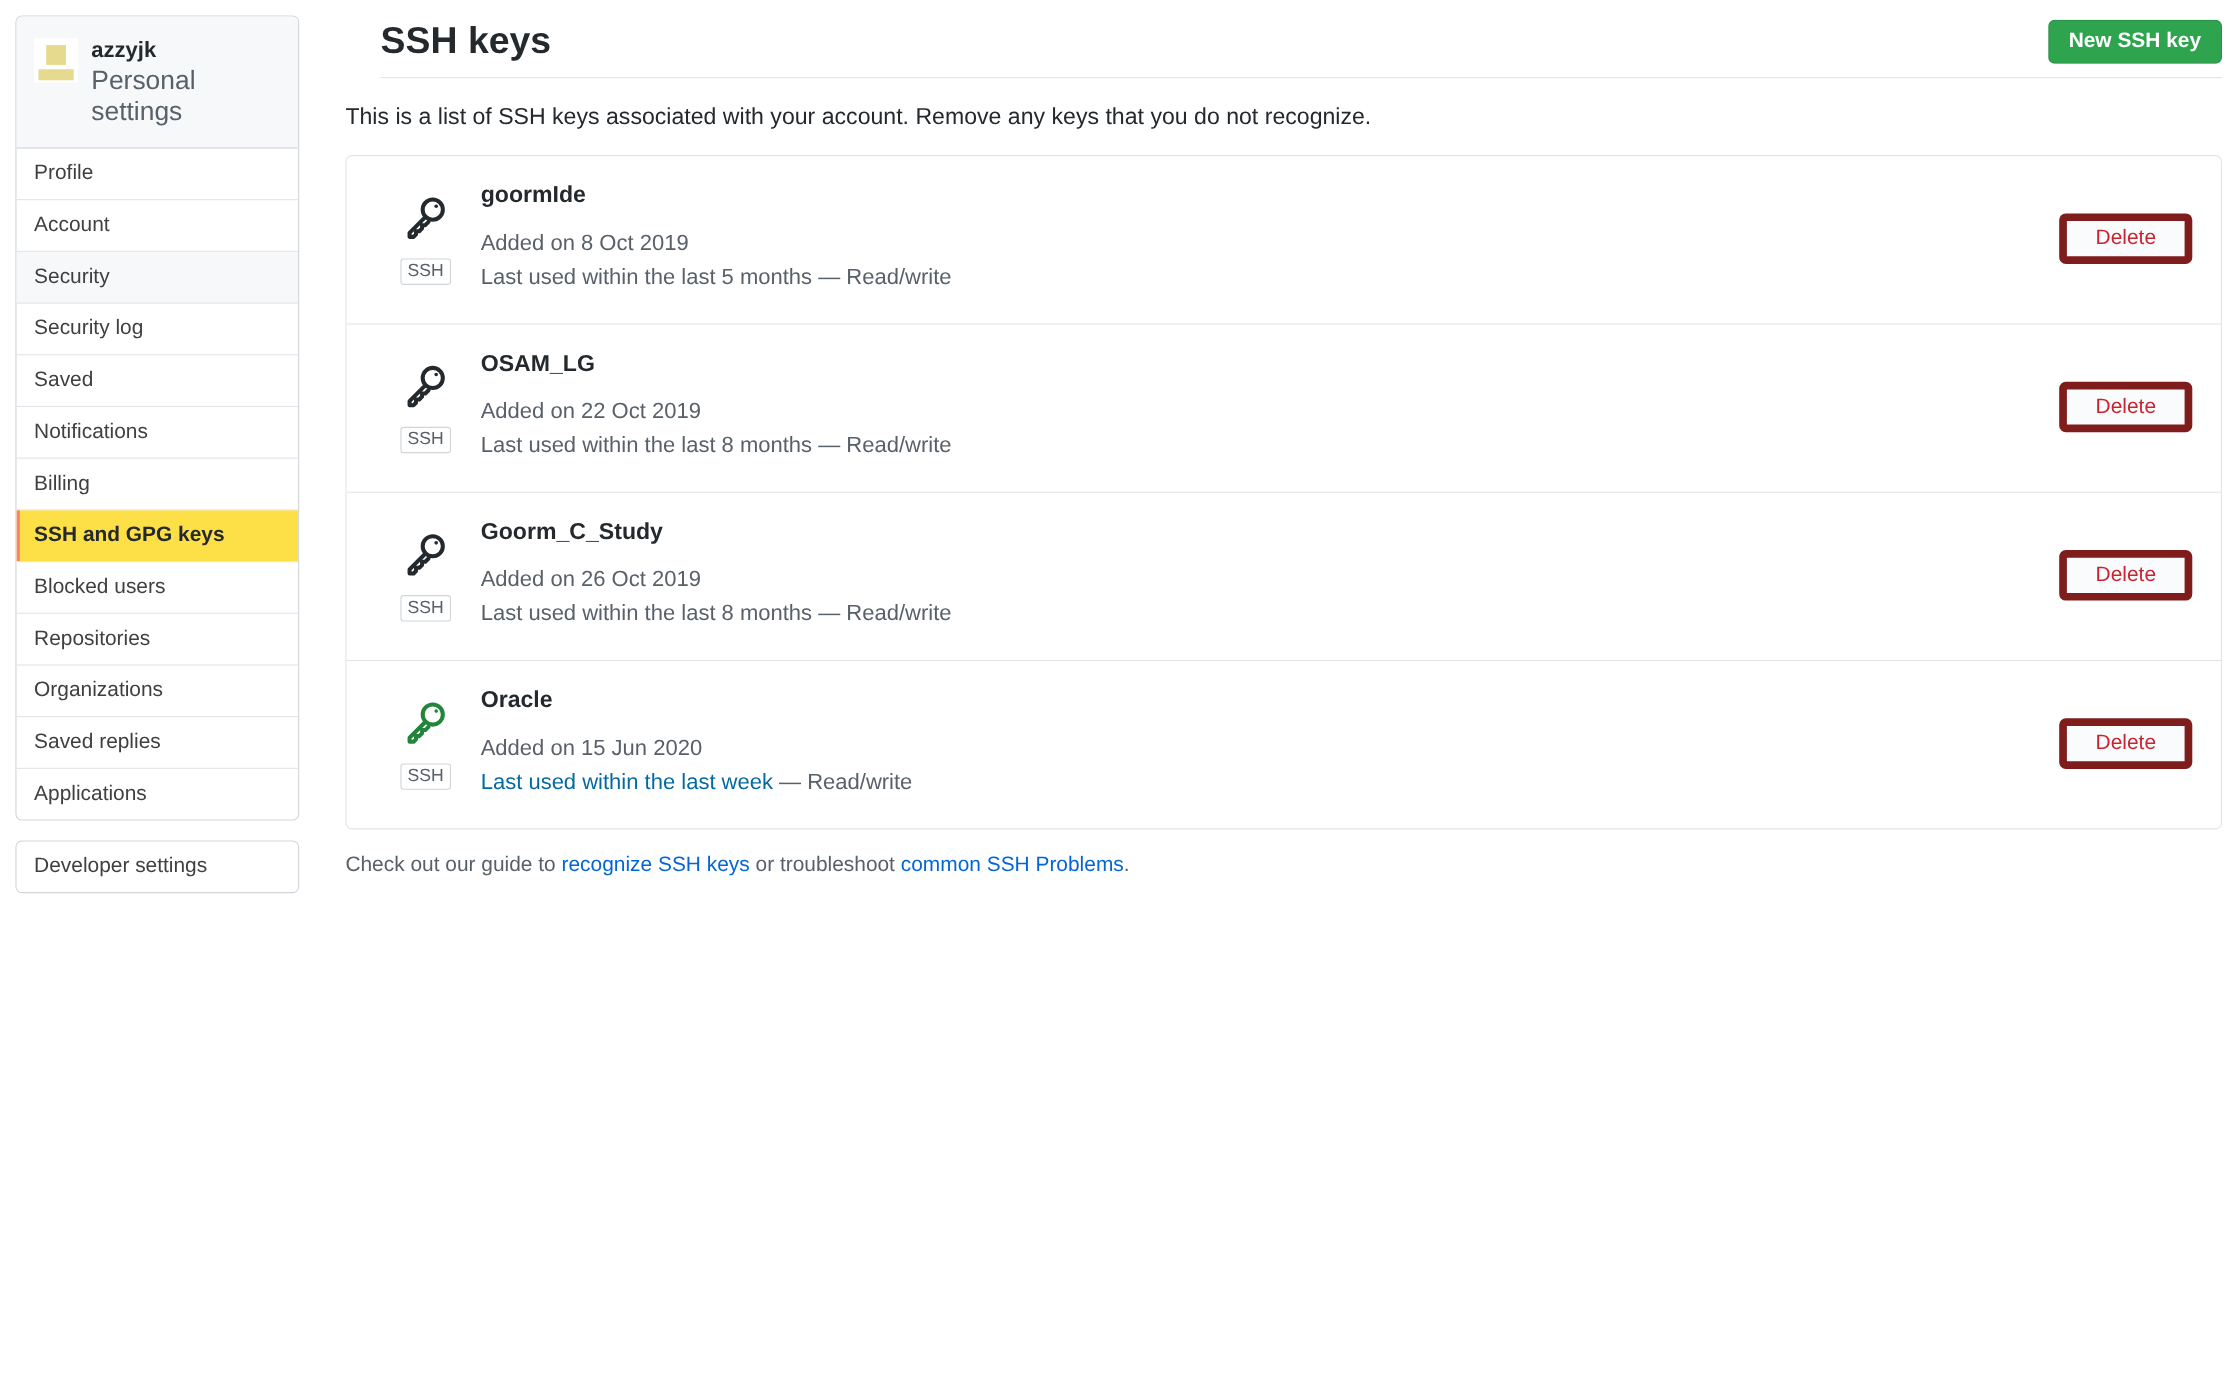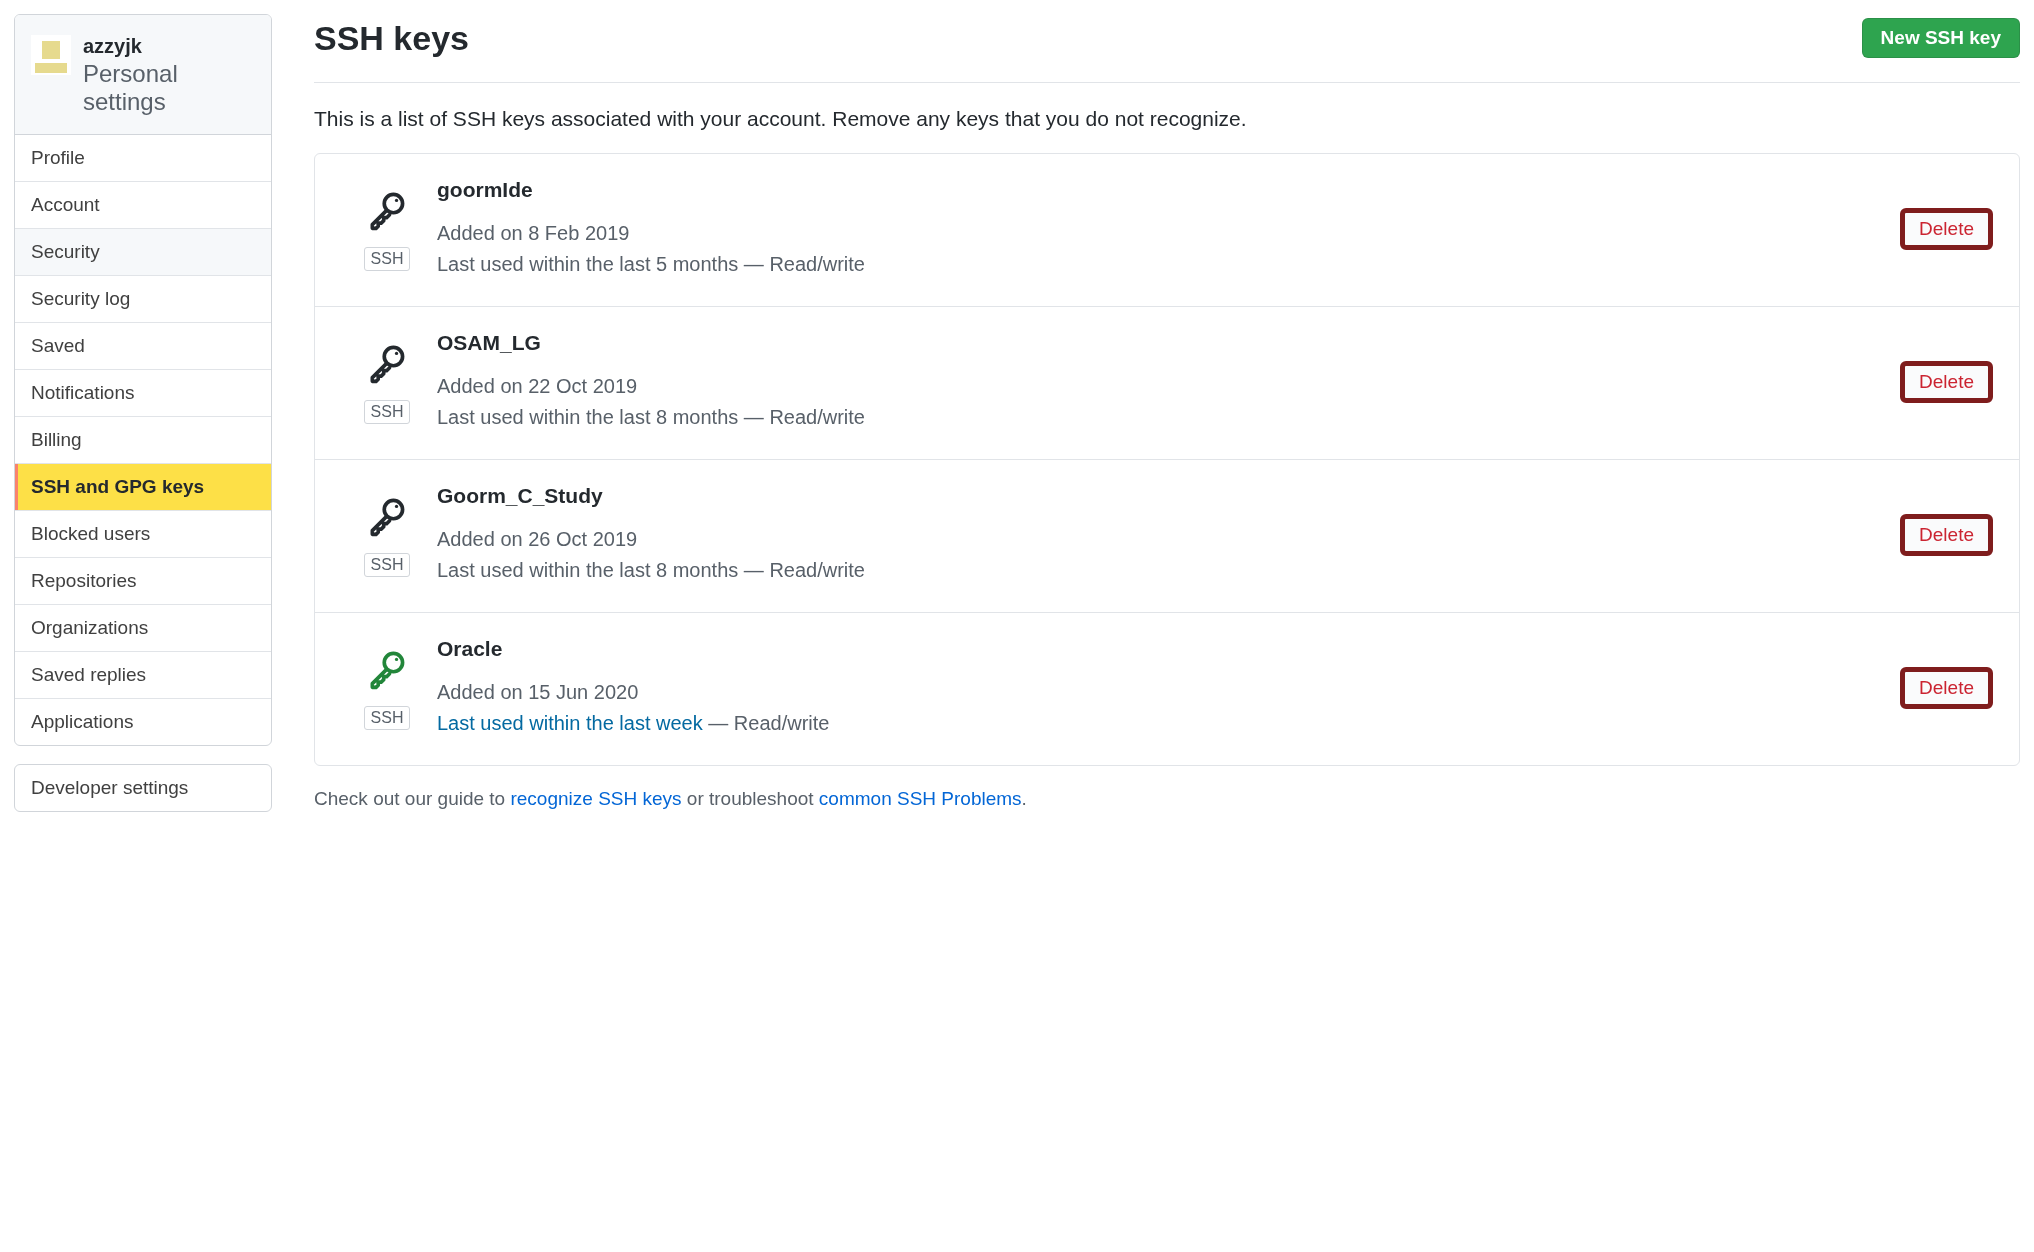--- a/index.html
+++ b/index.html
@@ -64,24 +64,25 @@
     left: 0; top: 0; bottom: 0;
     width: 3px;
     background: #f9826c;
   }
 
   
   .main { flex: 1; padding-top: 4px; }
   .pagehead {
     display: flex;
     justify-content: space-between;
-    align-items: flex-end;
-    padding-bottom: 24px;
+    align-items: flex-start;
+    padding-bottom: 12px;
     border-bottom: 1px solid #e1e4e8;
     margin-bottom: 24px;
+    margin-left: 32px;
   }
   .pagehead h1 { font-size: 34px; font-weight: 600; }
   .btn-green {
     background: #2ea44f;
     color: #fff;
     border: 1px solid rgba(27,31,35,.15);
     border-radius: 6px;
     padding: 8px 18px;
     font-size: 19px;
     font-weight: 600;
@@ -112,23 +113,23 @@
     color: #586069;
     margin-top: 10px;
   }
   .key-body { flex: 1; }
   .key-title { font-weight: 600; font-size: 21px; margin-bottom: 16px; }
   .key-meta { color: #586069; font-size: 20px; line-height: 1.55; }
   .key-meta .recent { color: #0369a1; }
 
   .btn-delete {
     background: #fafbfc;
-    border: 5px solid #7f1d1d;
-    border-radius: 6px;
-    padding: 5px 14px;
+    border: 7px solid #7f1d1d;
+    border-radius: 6px;
+    padding: 5px 26px;
     color: #cb2431;
     font-weight: 500;
     font-size: 19px;
     cursor: pointer;
   }
 
   .footer-note { margin-top: 22px; color: #586069; font-size: 19px; }
   .footer-note .lnk { color: #0366d6; cursor: pointer; }
 </style>
 </head>
@@ -177,21 +178,21 @@
       <span><svg width="44" height="44" viewBox="0 0 24 24" fill="none" stroke="#24292e" stroke-width="2" stroke-linecap="round" stroke-linejoin="round">
     <circle cx="15.5" cy="8.5" r="5"></circle>
     <circle cx="17.2" cy="6.8" r="0.9" fill="#24292e" stroke="none"></circle>
     <path d="M11.8 12.2 L4 20 v2 h2 l1.2-1.2 v-1.6 h1.6 l1.4-1.4 v-1.6 h1.6 l1.6-1.6"></path>
   </svg></span>
       <div class="badge-ssh">SSH</div>
     </div>
     <div class="key-body">
       <div class="key-title">goormIde</div>
       <div class="key-meta">
-        <div>Added on 8 Feb 2019</div>
+        <div>Added on 8 Oct 2019</div>
         <div>
           <span class="">Last used within the last 5 months</span><span> — Read/write</span>
         </div>
       </div>
     </div>
     <button class="btn-delete">Delete</button>
   </div>
       <div class="key-row">
     <div class="key-iconcol">
       <span><svg width="44" height="44" viewBox="0 0 24 24" fill="none" stroke="#24292e" stroke-width="2" stroke-linecap="round" stroke-linejoin="round">

